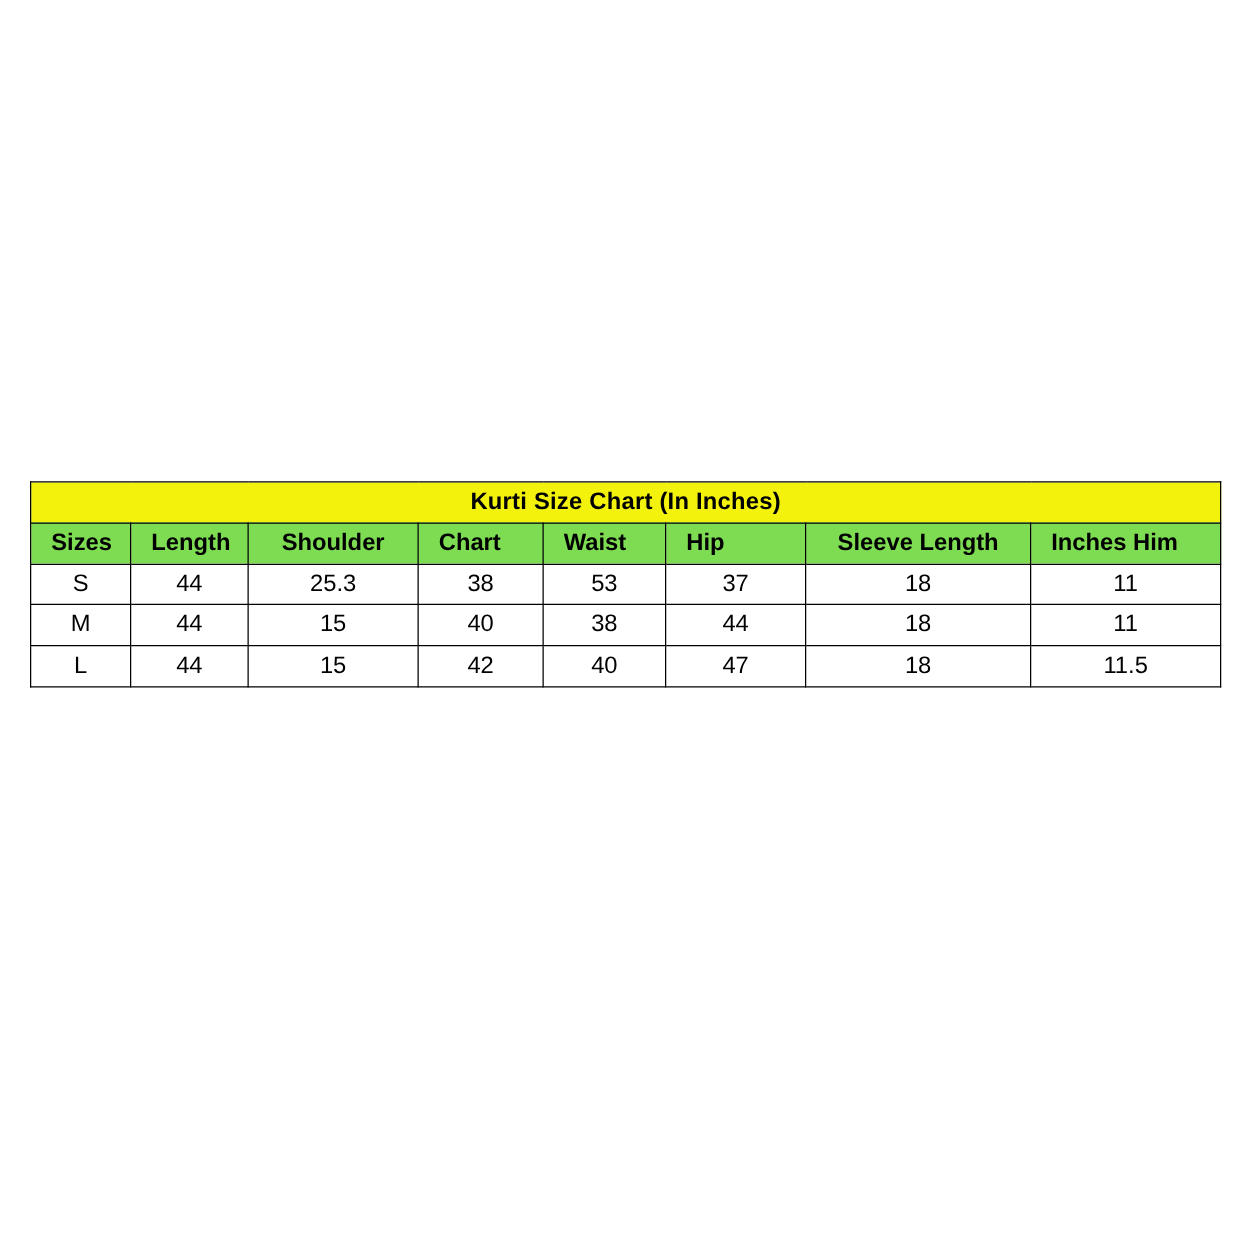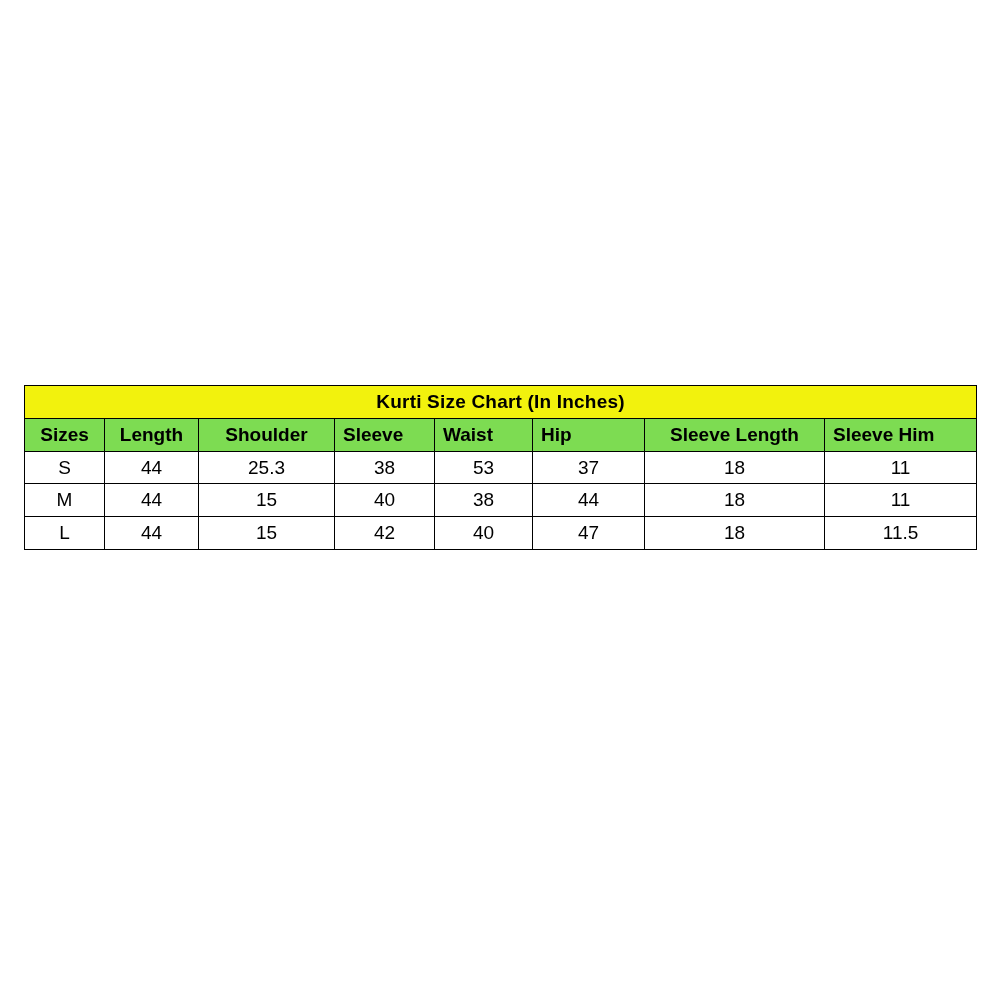--- a/index.html
+++ b/index.html
@@ -26,21 +26,21 @@
     border-collapse: collapse;
     width: 100%;
     table-layout: fixed;
   }
 
   table.size-chart td,
   table.size-chart th {
     border: 1px solid #000000;
     font-size: 19px;
     color: #000000;
-    padding: 4px 8px;
+    padding: 4px 16px;
     line-height: 1.25;
     height: 22px;
   }
 
   .title-cell {
     background: #f2f20d;
     text-align: center;
     font-weight: bold;
     font-size: 22px;
     padding: 7px 6px;
@@ -92,25 +92,25 @@
         <col class="c7">
     </colgroup>
     <tbody>
       <tr>
         <td class="title-cell" colspan="8">Kurti Size Chart (In Inches)</td>
       </tr>
       <tr>
         <td class="header-cell center">Sizes</td>
         <td class="header-cell center">Length</td>
         <td class="header-cell center">Shoulder</td>
-        <td class="header-cell">Sleeve</td>
+        <td class="header-cell">Chart</td>
         <td class="header-cell">Waist</td>
         <td class="header-cell">Hip</td>
         <td class="header-cell center">Sleeve Length</td>
-        <td class="header-cell">Sleeve Him</td>
+        <td class="header-cell">Inches Him</td>
       </tr>
 
       <tr>
         <td class="data-cell">S</td>
         <td class="data-cell">44</td>
         <td class="data-cell">25.3</td>
         <td class="data-cell">38</td>
         <td class="data-cell">53</td>
         <td class="data-cell">37</td>
         <td class="data-cell">18</td>

